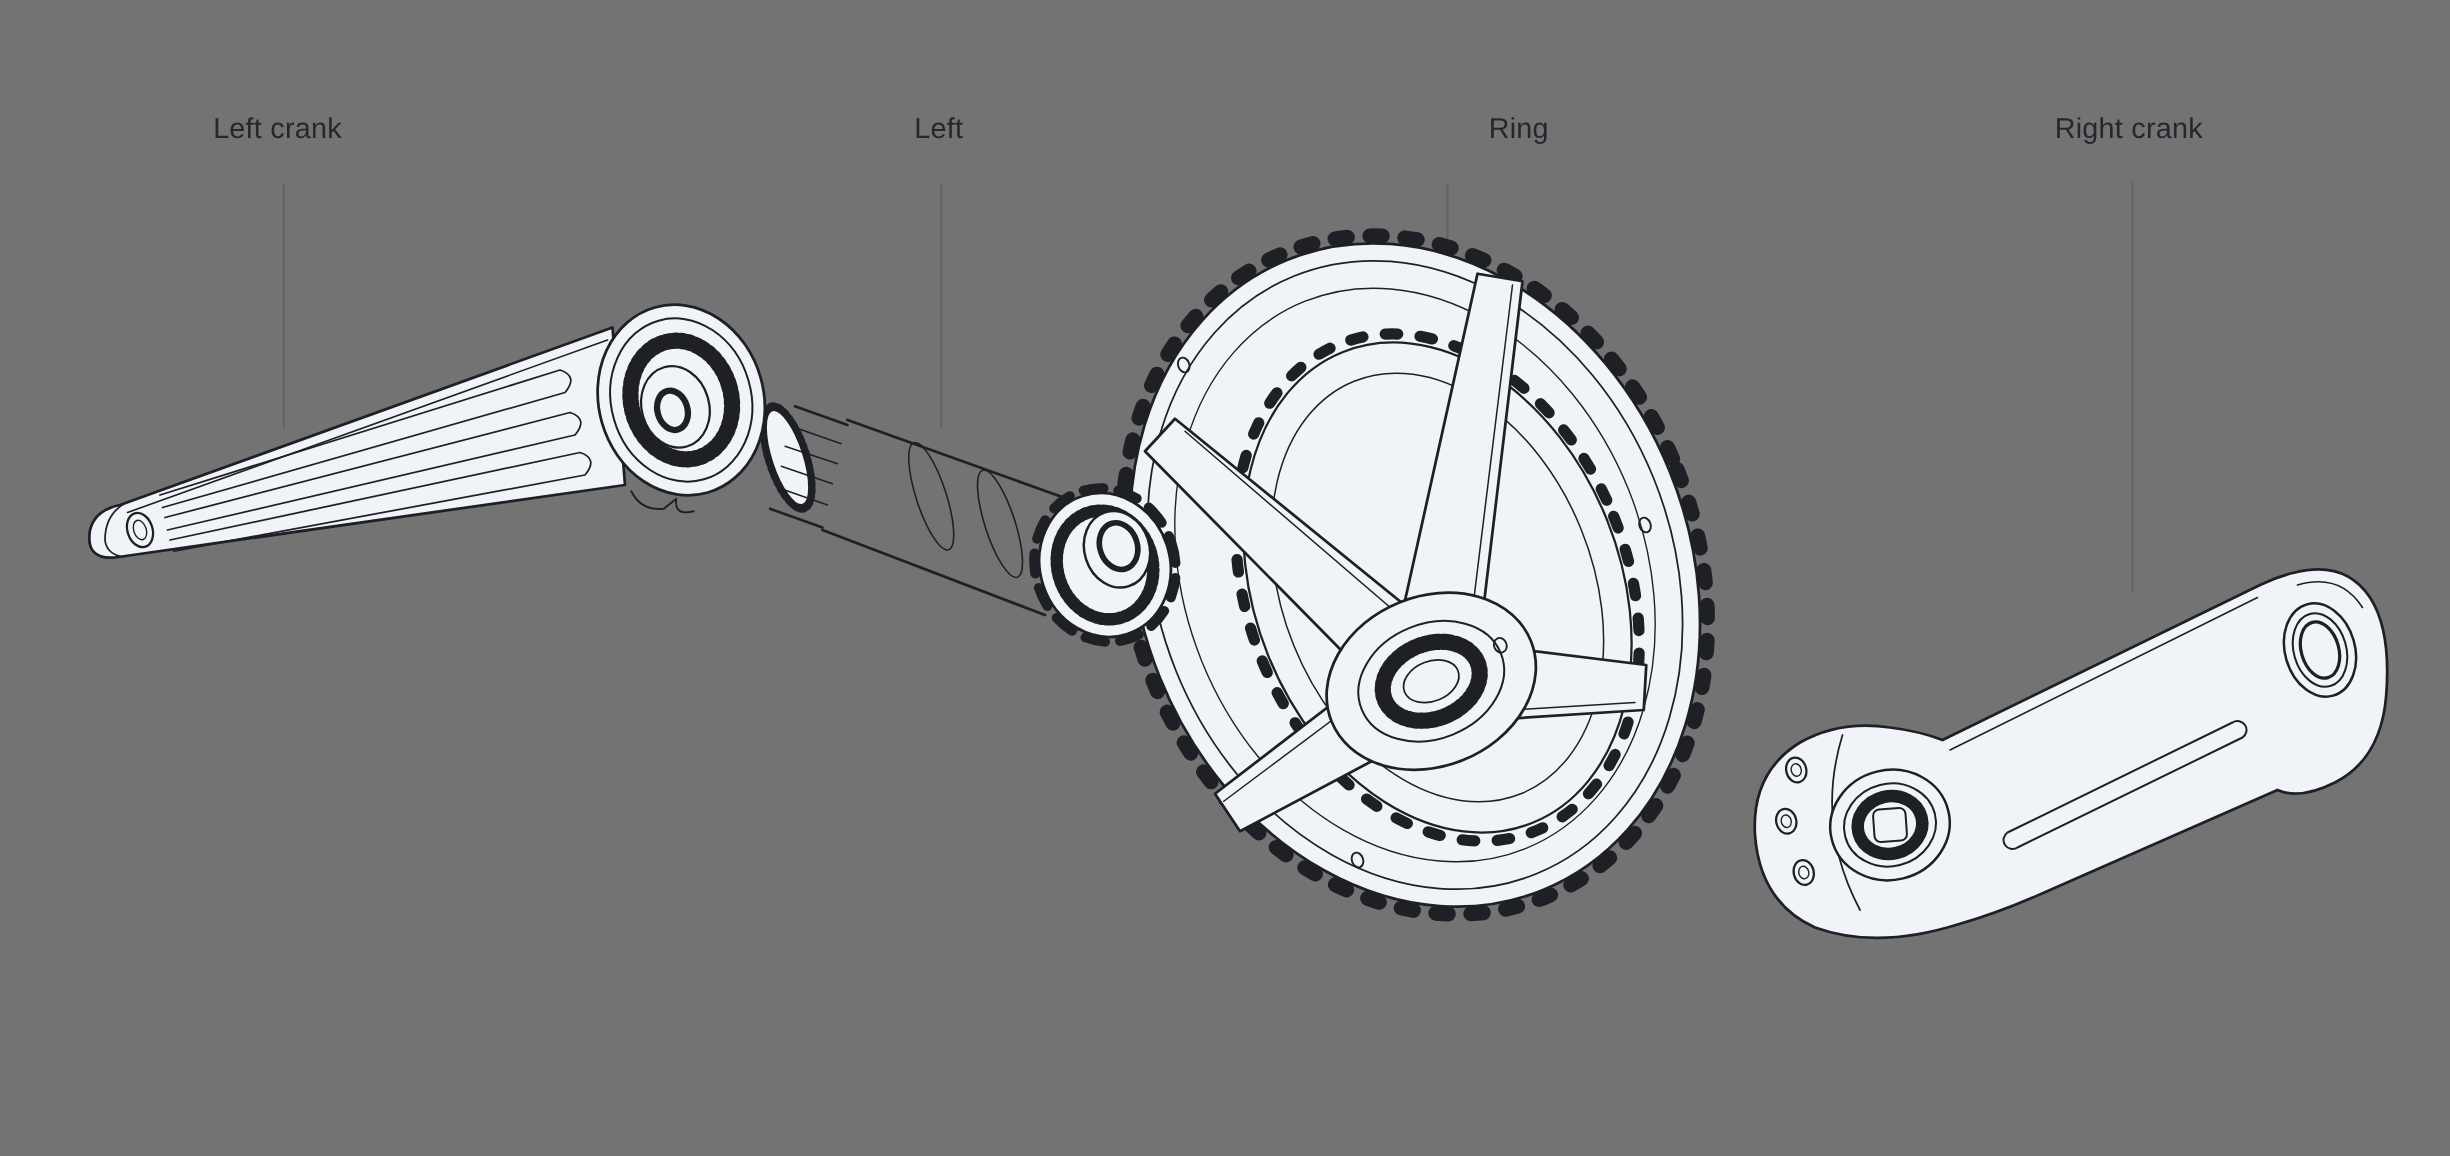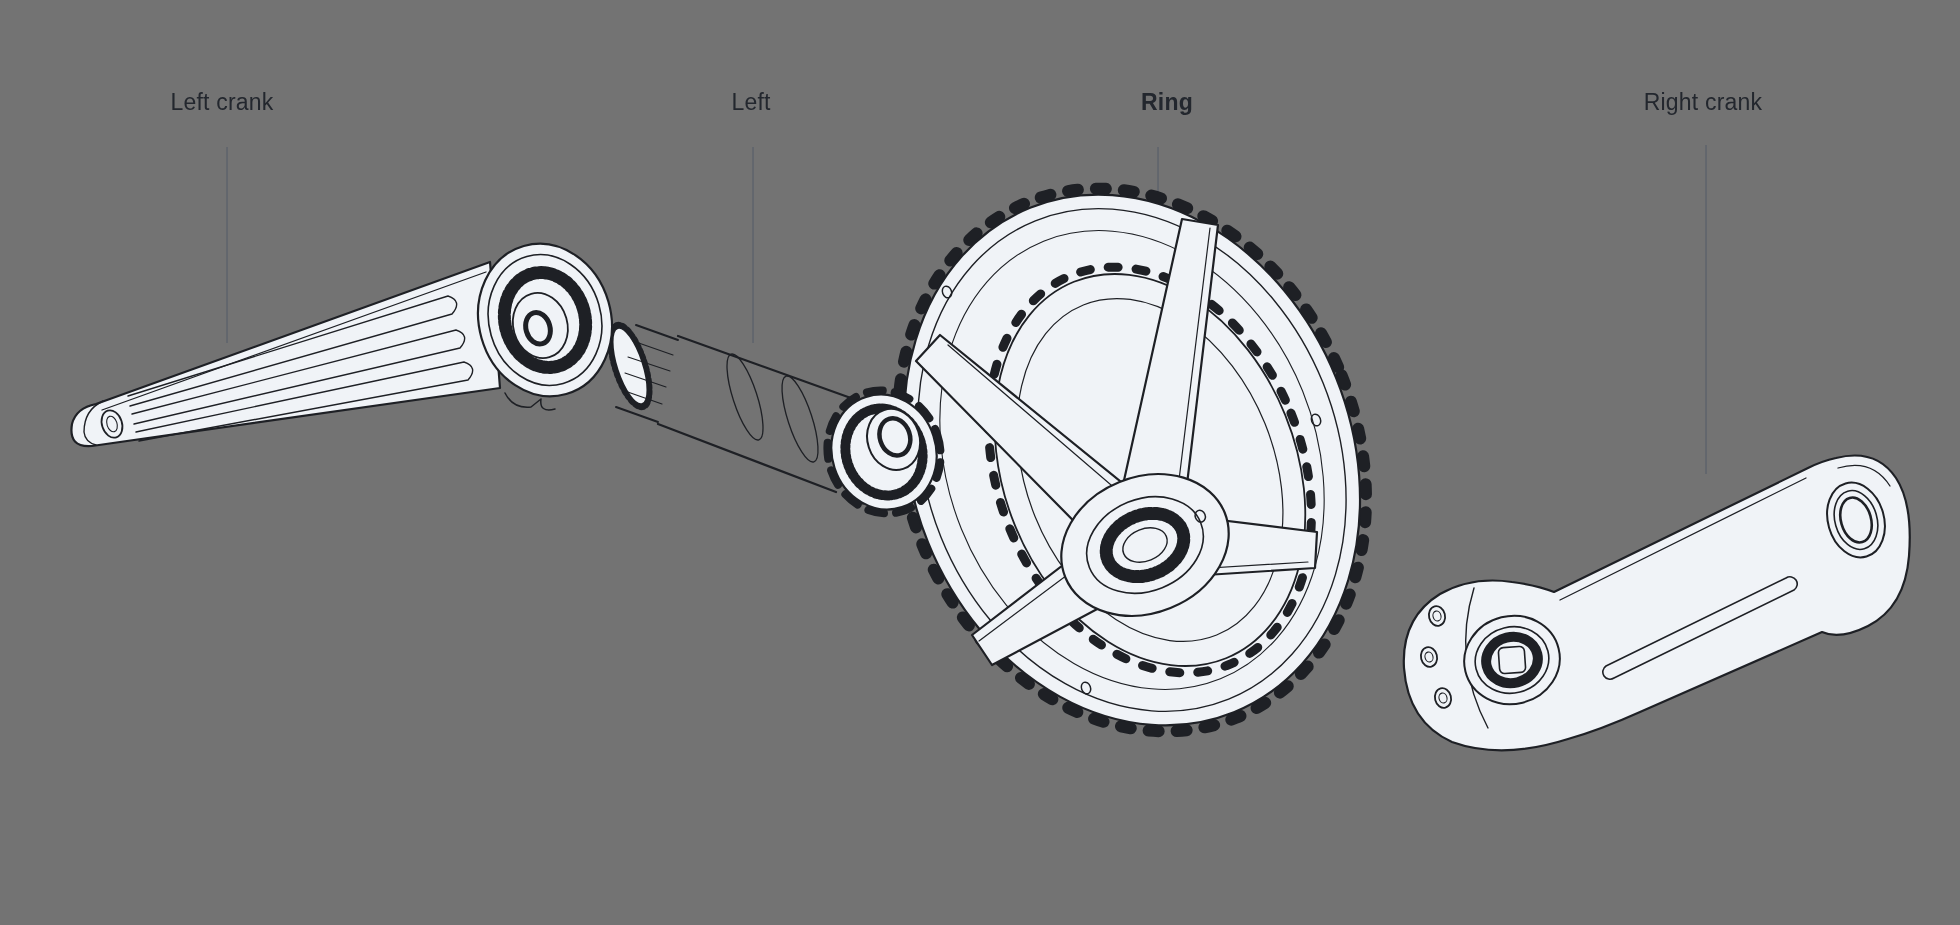--- a/index.html
+++ b/index.html
@@ -11,21 +11,21 @@
   .stage{
     position:relative;width:1960px;height:925px;background:#737373;
   }
   .part-label{
     position:absolute;top:88px;transform:translateX(-50%);
     font-size:23px;line-height:28px;color:#23272e;
     letter-spacing:.2px;white-space:nowrap;user-select:none;
   }
   .part-label.lbl-left{left:222px;}
   .part-label.lbl-axle{left:751px;}
-  .part-label.lbl-ring{left:1167px;font-weight:bold;}
+  .part-label.lbl-ring{left:1215px;}
   .part-label.lbl-right{left:1703px;}
   svg{position:absolute;left:0;top:0;}
   .ln{stroke:#1e2025;fill:none;stroke-linecap:round;stroke-linejoin:round;}
   .fillbg{fill:#f0f3f7;}
   .leader{stroke:#5f646c;stroke-width:1.6;fill:none;}
 </style>
 </head>
 <body>
 
 <div class="stage">

